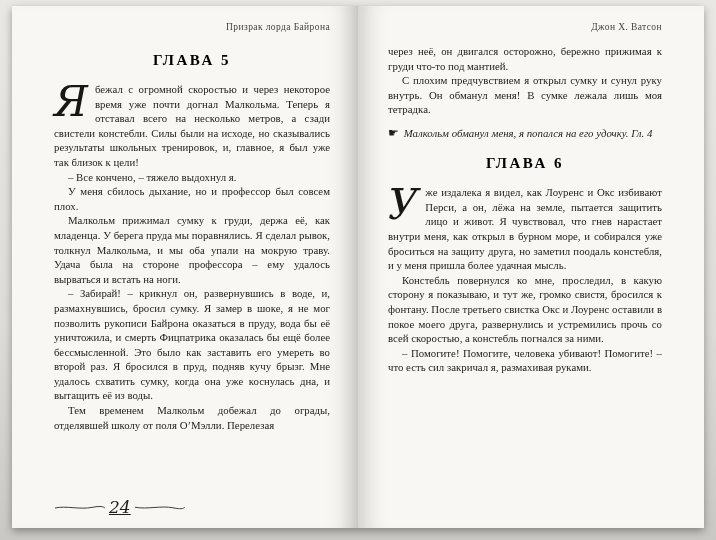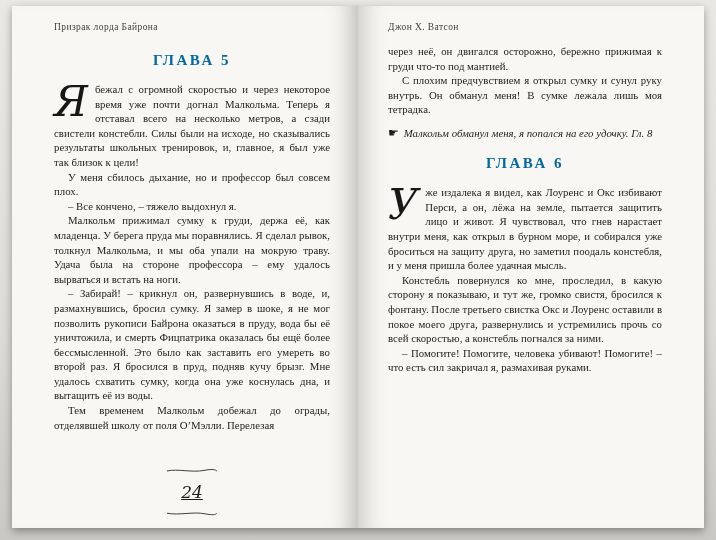--- a/index.html
+++ b/index.html
@@ -27,29 +27,29 @@
   }
   .page-left{
     padding:16px 28px 10px 42px;
     box-shadow:inset -26px 0 26px -22px rgba(0,0,0,0.30);
   }
   .page-right{
     padding:16px 42px 10px 30px;
     box-shadow:inset 26px 0 26px -22px rgba(0,0,0,0.22);
   }
   .running-head{
-    text-align:left;
+    text-align:right;
     font-size:9.5px;letter-spacing:0.4px;color:#45433f;
     margin-bottom:12px;
     flex:0 0 auto;
   }
   .chapter-title{
     text-align:center;
     font-size:15px;font-weight:bold;letter-spacing:2.5px;
-    color:#0369a1;
+    color:#000000;
     margin:8px 0 13px 0;
   }
   p.body-par{
     margin:0;
     font-size:10.8px;line-height:14.6px;
     text-align:justify;
     text-indent:14px;
   }
   p.no-indent{text-indent:0;}
   .dropcap{
@@ -67,22 +67,22 @@
     text-align:justify;
   }
   .note .hand{
     font-style:normal;
     font-family:"DejaVu Sans", sans-serif;
     font-size:12px;
     margin-right:5px;
   }
   .pageno{
     margin-top:auto;
-    display:flex;flex-direction:column;align-items:center;
-    gap:10px;
+    display:flex;flex-direction:row;align-items:center;
+    gap:3px;
     padding-bottom:2px;
     flex:0 0 auto;
     text-decoration:underline;
   }
   .pageno .num{
     font-family:"DejaVu Serif", serif;
     font-style:italic;
     font-size:17px;
     color:#201f1d;
     line-height:18px;
@@ -93,22 +93,22 @@
 <body>
 
 <div class="stage">
   <div class="spread">
 
     <div class="page page-left">
       <div class="running-head">Призрак лорда Байрона</div>
       <div class="chapter-title">ГЛАВА 5</div>
 
       <p class="body-par no-indent"><span class="dropcap">Я</span><span>бежал с огромной скоростью и через некоторое время уже почти догнал Малкольма. Теперь я отставал всего на несколько метров, а сзади свистели констебли. Силы были на исходе, но сказывались результаты школьных тренировок, и, главное, я был уже так близок к цели!</span></p>
+      <p class="body-par">– Все кончено, – тяжело выдохнул я.</p>
       <p class="body-par">У меня сбилось дыхание, но и профессор был совсем плох.</p>
-      <p class="body-par">– Все кончено, – тяжело выдохнул я.</p>
       <p class="body-par">Малкольм прижимал сумку к груди, держа её, как младенца. У берега пруда мы поравнялись. Я сделал рывок, толкнул Малкольма, и мы оба упали на мокрую траву. Удача была на стороне профессора – ему удалось вырваться и встать на ноги.</p>
       <p class="body-par">– Забирай! – крикнул он, развернувшись в воде, и, размахнувшись, бросил сумку. Я замер в шоке, я не мог позволить рукописи Байрона оказаться в пруду, вода бы её уничтожила, и смерть Фицпатрика оказалась бы ещё более бессмысленной. Это было как заставить его умереть во второй раз. Я бросился в пруд, подняв кучу брызг. Мне удалось схватить сумку, когда она уже коснулась дна, и вытащить её из воды.</p>
       <p class="body-par">Тем временем Малкольм добежал до ограды, отделявшей школу от поля О’Мэлли. Перелезая</p>
 
       <div class="pageno">
         <svg class="flourish" width="52" height="5" viewBox="0 0 52 5">
             <path d="M1 3 C 12 0.5, 26 4.8, 38 2.4 S 50 3.2, 51 2.8" stroke="#2a2927" stroke-width="0.9" fill="none"></path>
           </svg>
         <span class="num">24</span>
         <svg class="flourish" width="52" height="5" viewBox="0 0 52 5">
@@ -116,21 +116,21 @@
           </svg>
       </div>
     </div>
 
     <div class="page page-right">
       <div class="running-head">Джон Х. Ватсон</div>
 
       <p class="body-par no-indent">через неё, он двигался осторожно, бережно прижимая к груди что-то под мантией.</p>
       <p class="body-par">С плохим предчувствием я открыл сумку и сунул руку внутрь. Он обманул меня! В сумке лежала лишь моя тетрадка.</p>
 
-      <p class="note"><span class="hand">☛</span><span>Малкольм обманул меня, я попался на его удочку. Гл. 8</span></p>
+      <p class="note"><span class="hand">☛</span><span>Малкольм обманул меня, я попался на его удочку. Гл. 4</span></p>
 
       <div class="chapter-title">ГЛАВА 6</div>
 
       <p class="body-par no-indent"><span class="dropcap">У</span><span>же издалека я видел, как Лоуренс и Окс избивают Перси, а он, лёжа на земле, пытается защитить лицо и живот. Я чувствовал, что гнев нарастает внутри меня, как открыл в бурном море, и собирался уже броситься на защиту друга, но заметил поодаль констебля, и у меня пришла более удачная мысль.</span></p>
       <p class="body-par">Констебль повернулся ко мне, проследил, в какую сторону я показываю, и тут же, громко свистя, бросился к фонтану. После третьего свистка Окс и Лоуренс оставили в покое моего друга, развернулись и устремились прочь со всей скоростью, а констебль погнался за ними.</p>
       <p class="body-par">– Помогите! Помогите, человека убивают! Помогите! – что есть сил закричал я, размахивая руками.</p>
 
     </div>
 
   </div>

